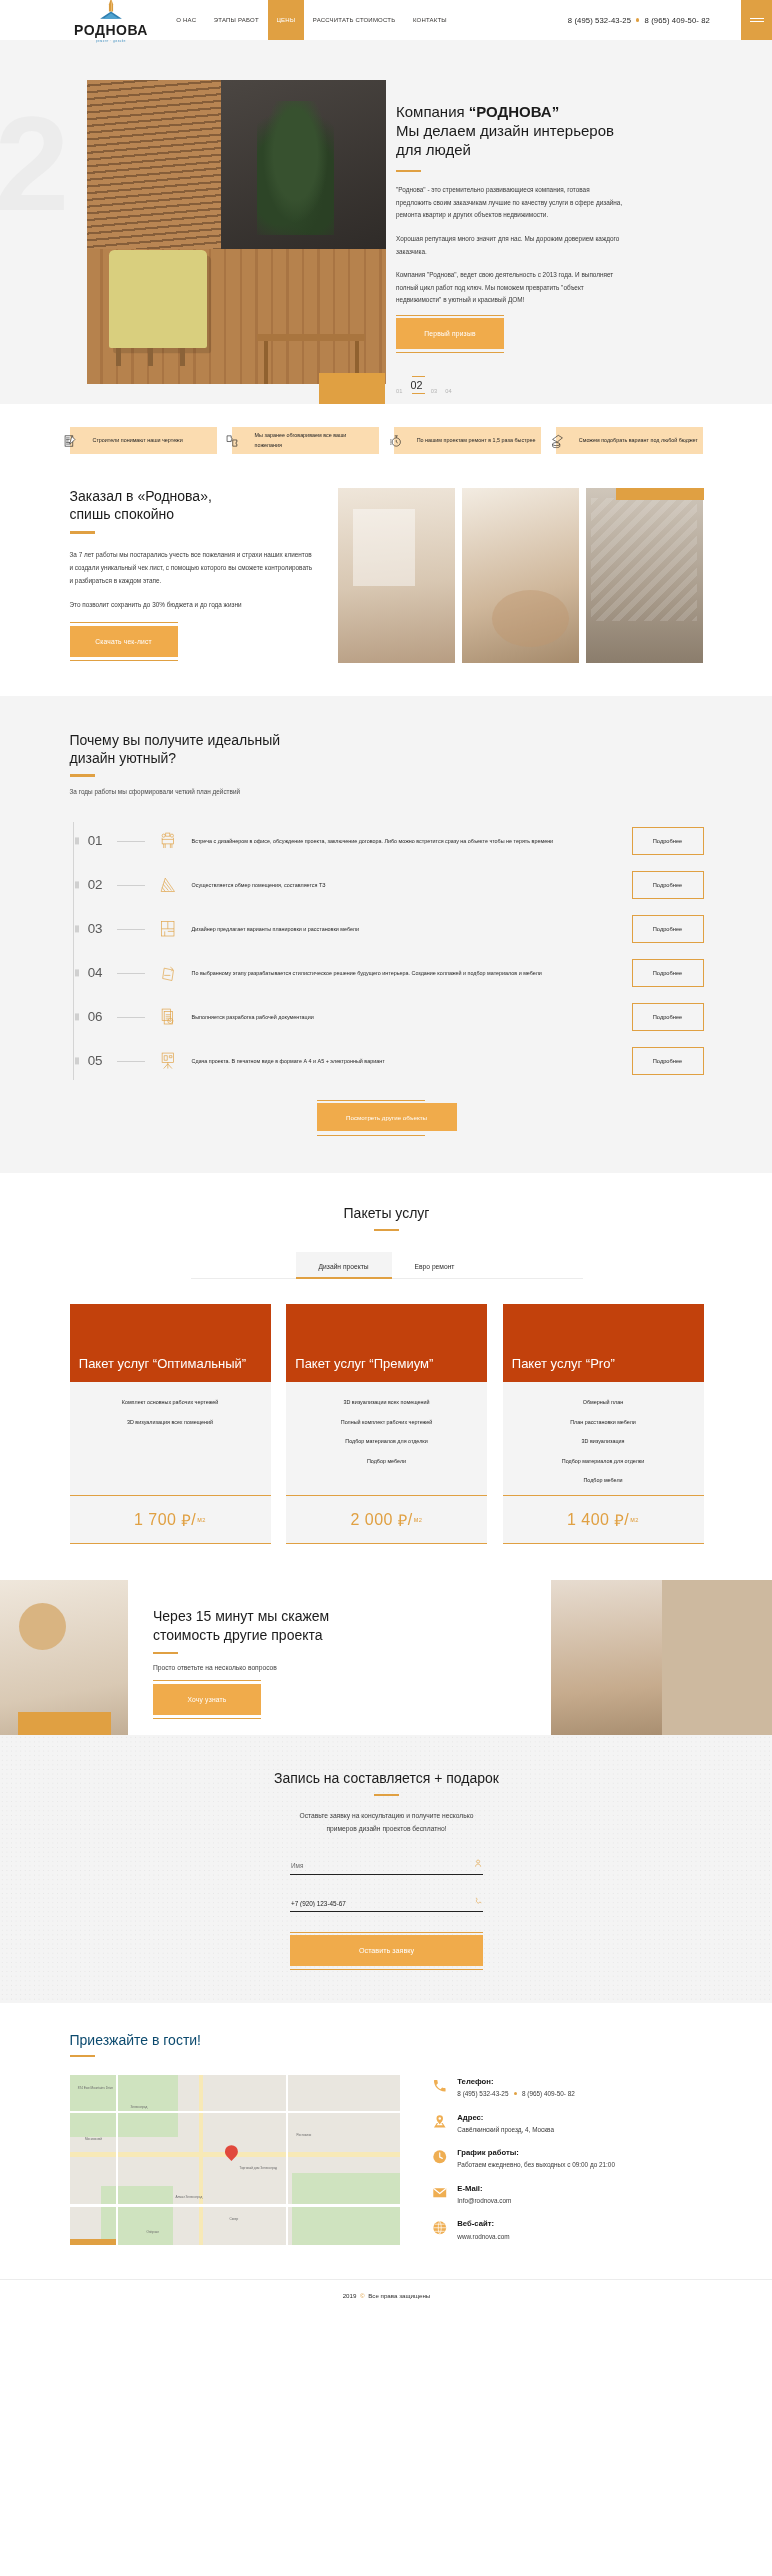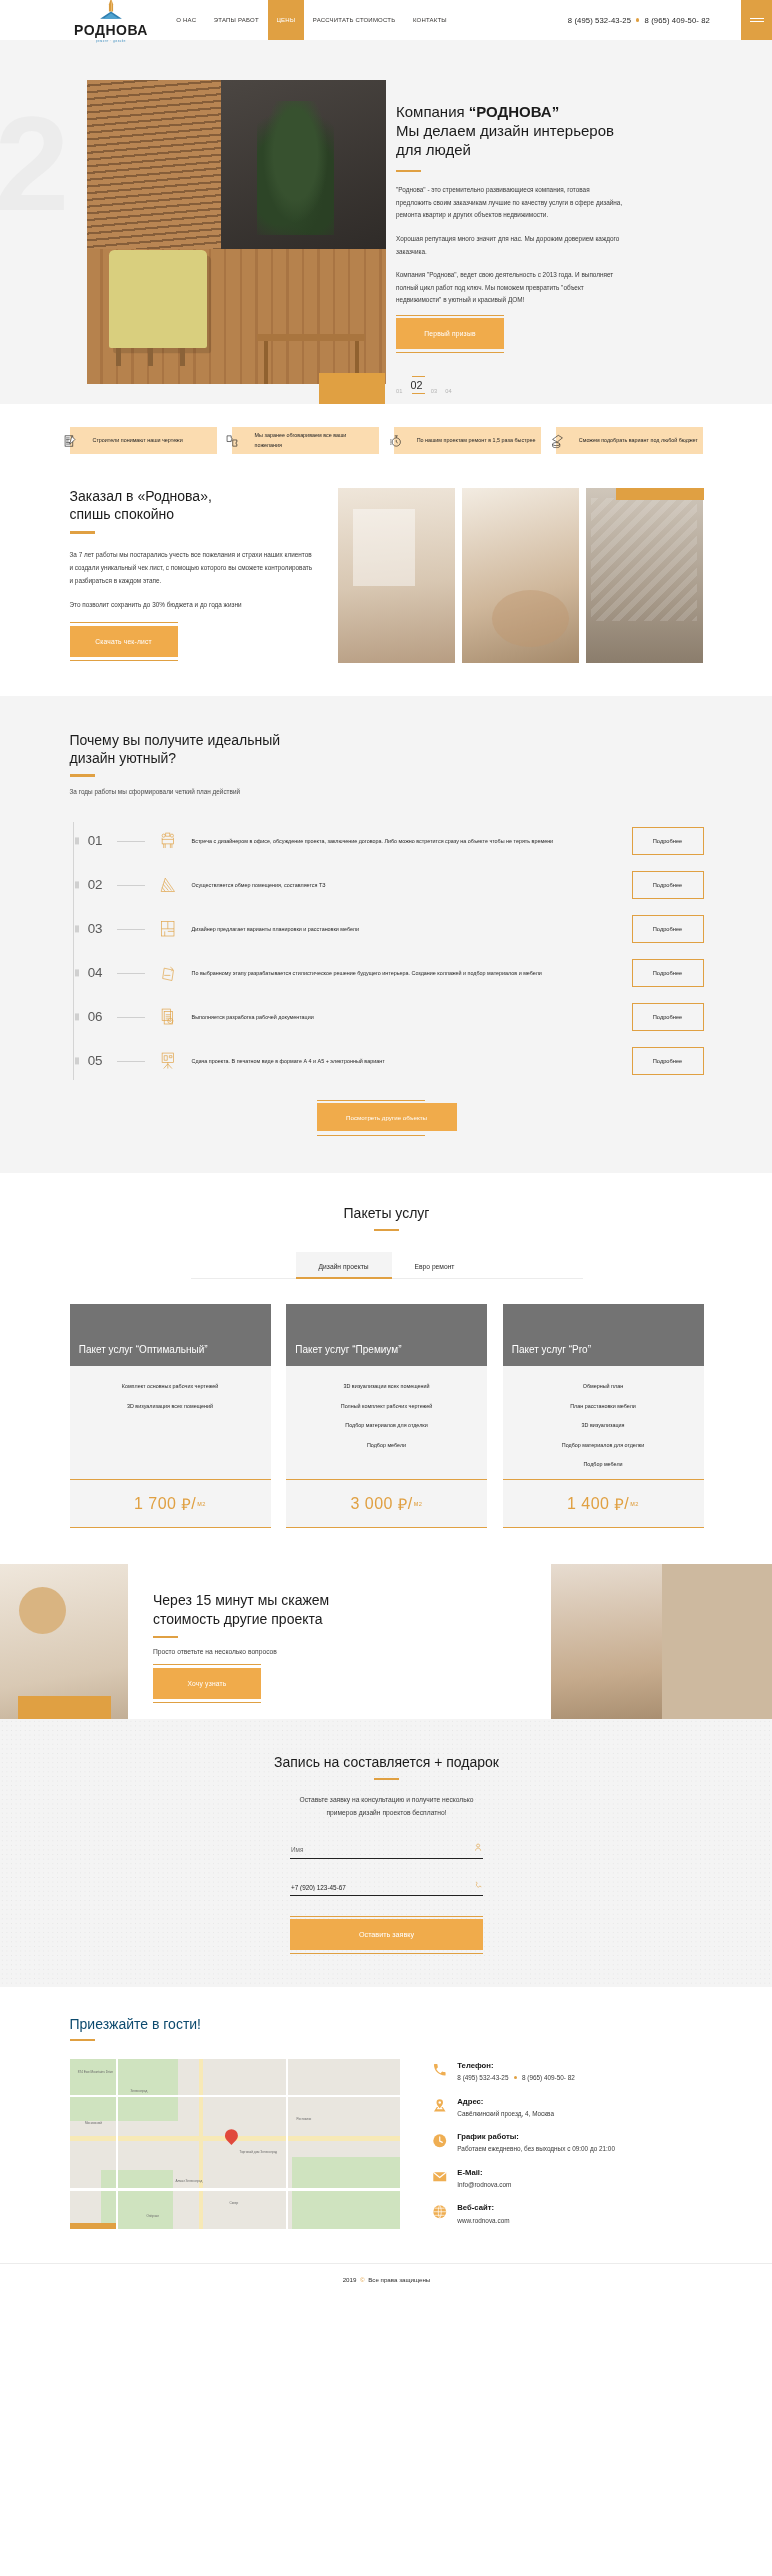--- a/index.html
+++ b/index.html
@@ -200,22 +200,22 @@
   .tabs-line { position:absolute; left:121px; right:121px; bottom:0; height:0.5px; background:#ececec; }
   .tabs-row { display:flex; justify-content:center; }
   .tab {
     padding: 10.3px 23px 9.3px; font-size:6.7px; color:#2b2b2b; cursor:pointer; position:relative;
   }
   .tab.active { background:#f4f4f4; }
   .tab.active:after { content:""; position:absolute; left:0; right:0; bottom:0; height:1.5px; background:#e0a042; }
   .cards { width:634px; margin:0 auto; display:flex; gap: 15.5px; }
   .card { flex:1; display:flex; flex-direction:column; }
   .card-head {
-    background:#737373; height: 62px; display:flex; align-items:flex-end; padding: 0 9.3px 11.3px;
-    color:#fff; font-size:10px; font-stretch:condensed;
+    background:#c2410c; height: 78px; display:flex; align-items:flex-end; padding: 0 9.3px 11.3px;
+    color:#fff; font-size:13px; font-stretch:condensed;
   }
   .card-body {
     background:#f4f4f4; padding: 17.5px 9.3px 12.4px; text-align:center; flex:1;
     display:flex; flex-direction:column; gap: 13.4px;
   }
   .card-feat { font-size:5.4px; color:#242424; font-stretch:condensed; }
   .card-price {
     background:#f4f4f4; border-top:0.5px solid #e0a042; border-bottom:0.5px solid #e0a042;
     height: 49px; display:flex; align-items:center; justify-content:center;
     color:#e0a042; font-size: 16px; font-weight: 300; letter-spacing:0.5px;
@@ -576,21 +576,21 @@
 
       <div class="card">
         <div class="card-head">Пакет услуг “Премиум”</div>
         <div class="card-body">
           <div class="card-feat">3D визуализации всех помещений</div>
           <div class="card-feat">Полный комплект рабочих чертежей</div>
           <div class="card-feat">Подбор материалов для отделки</div>
           <div class="card-feat">Подбор мебели</div>
         </div>
         <div class="card-price">
-          <span>3 000</span>&nbsp;<span>₽</span>/<span class="unit">м</span><sup>2</sup>
+          <span>2 000</span>&nbsp;<span>₽</span>/<span class="unit">м</span><sup>2</sup>
         </div>
       </div>
 
       <div class="card">
         <div class="card-head">Пакет услуг “Pro”</div>
         <div class="card-body">
           <div class="card-feat">Обмерный план</div>
           <div class="card-feat">План расстановки мебели</div>
           <div class="card-feat">3D визуализация</div>
           <div class="card-feat">Подбор материалов для отделки</div>

